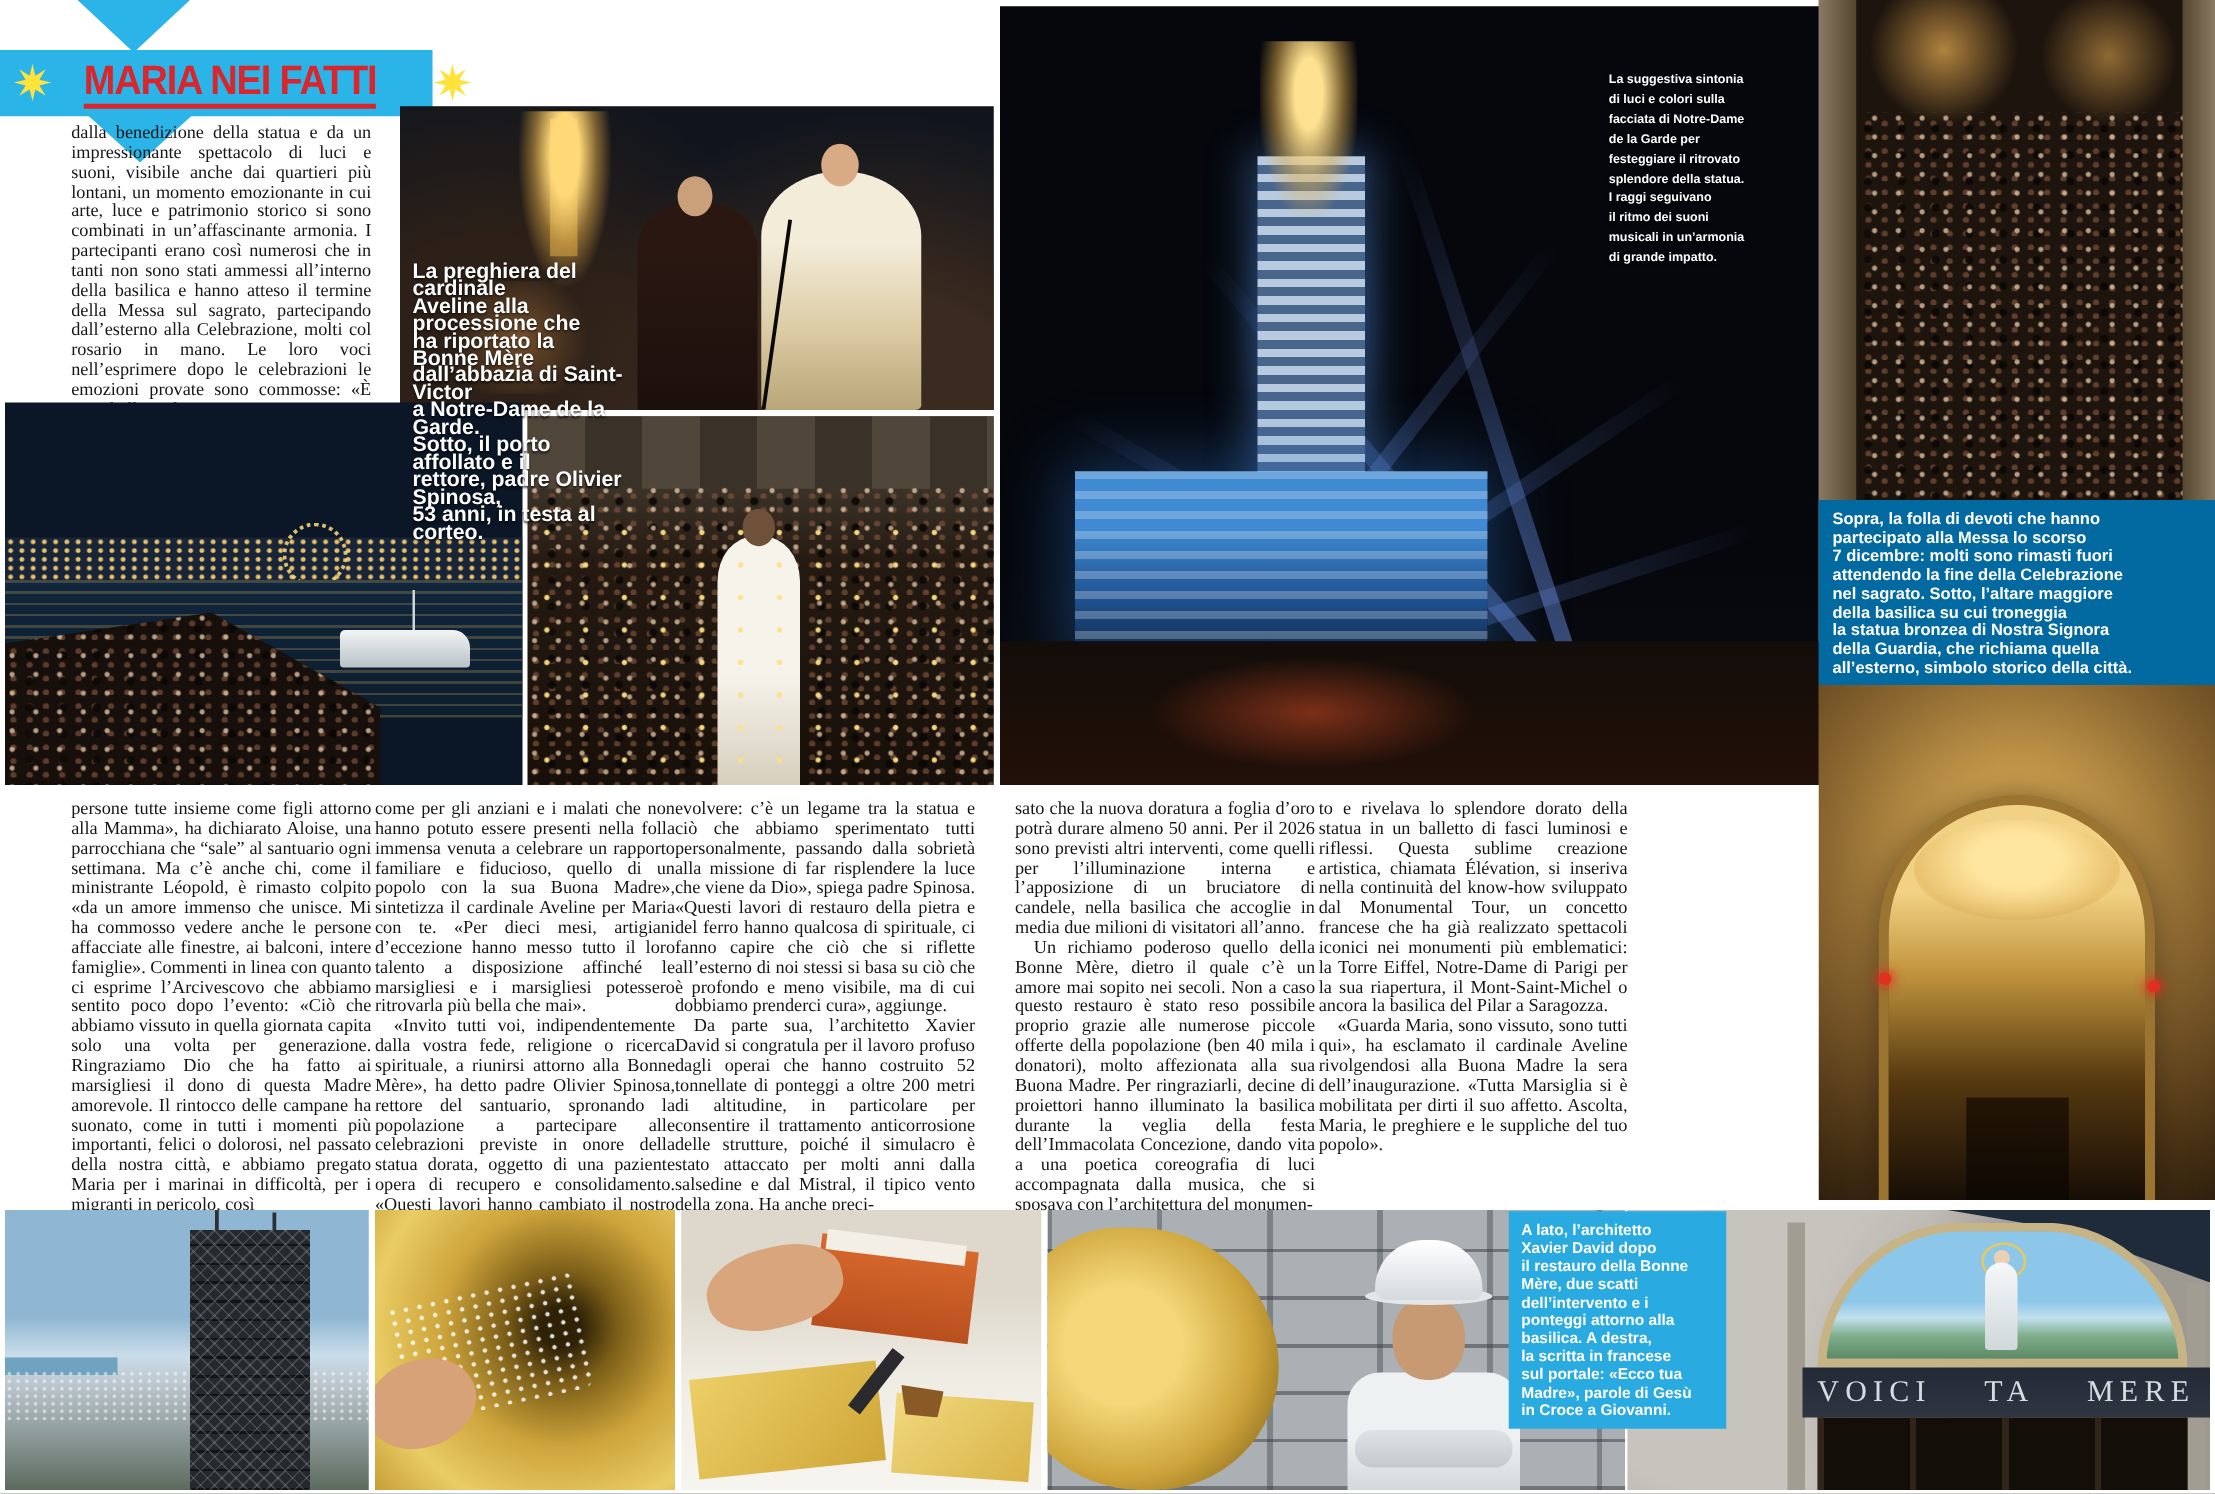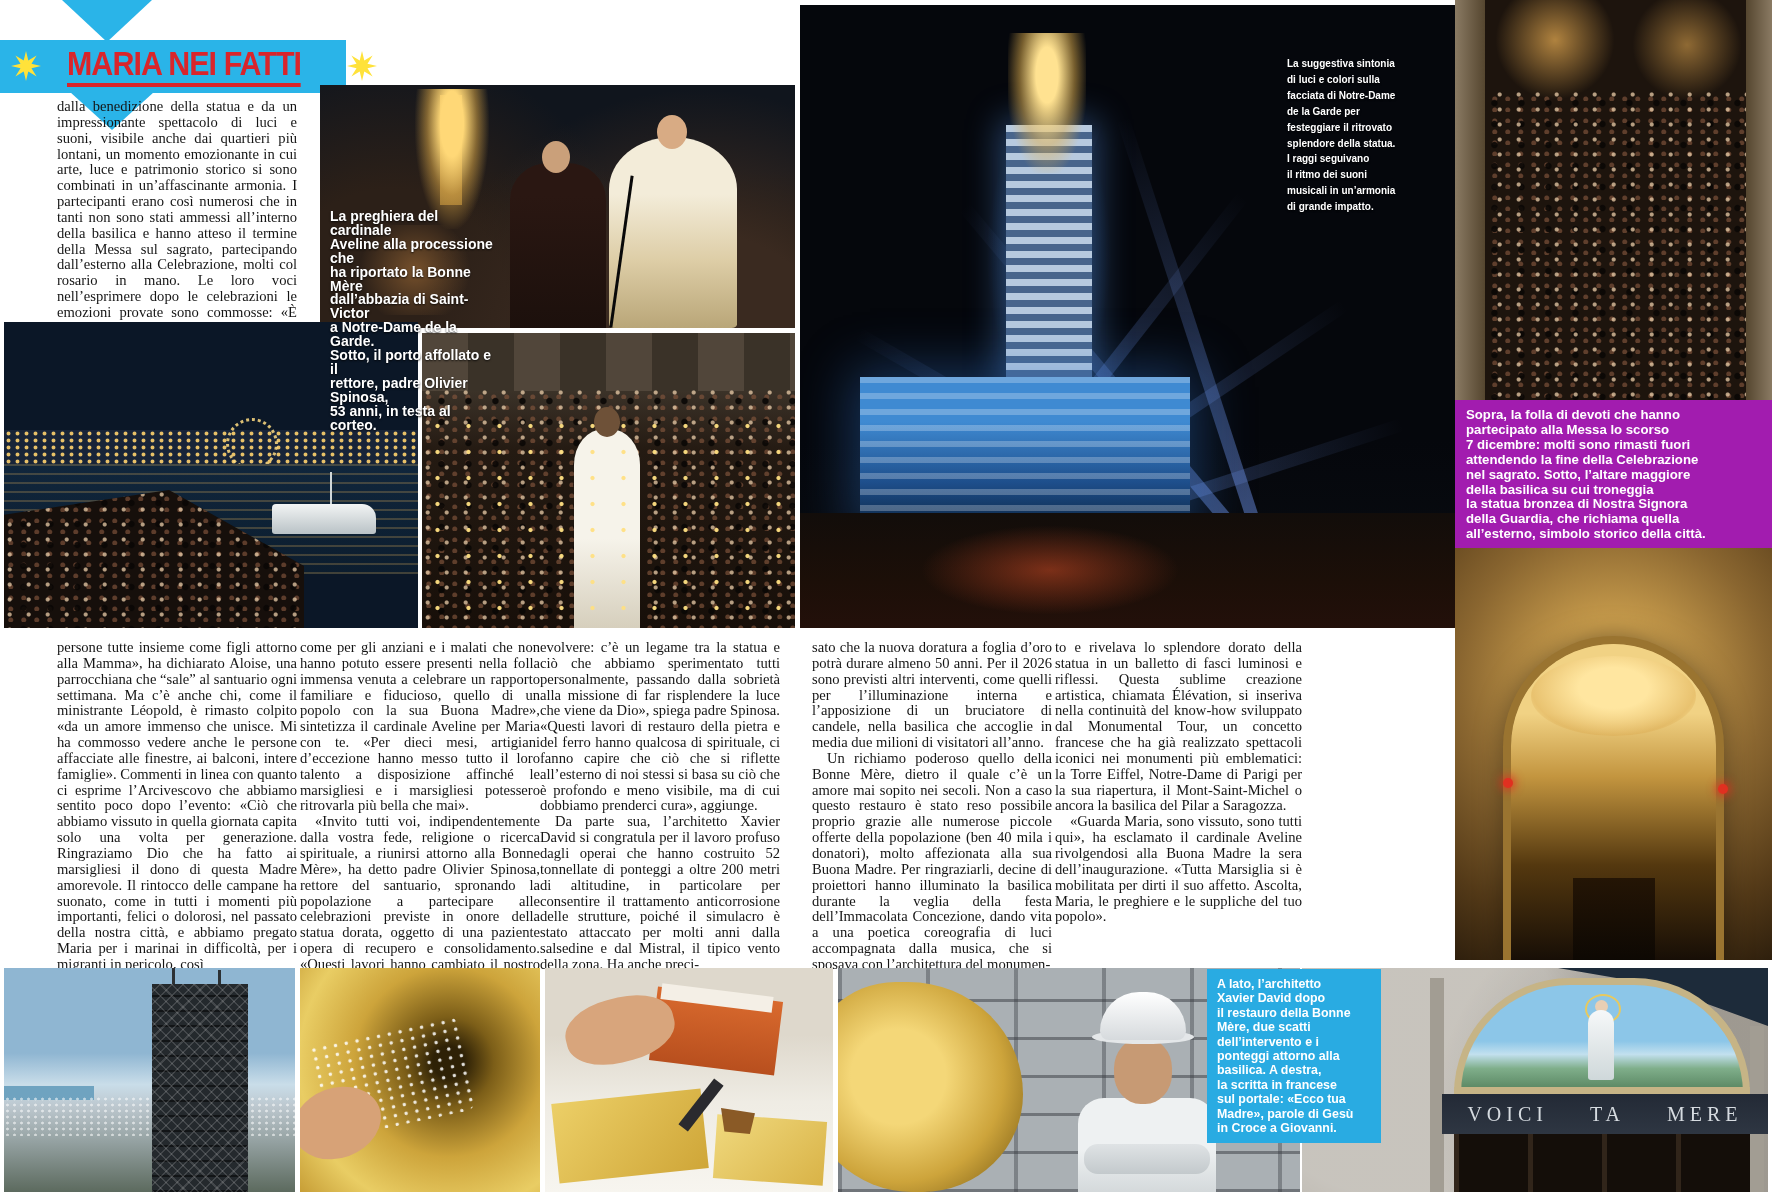--- a/index.html
+++ b/index.html
@@ -28,25 +28,25 @@
   #col3{left:540px;top:640px;}
   #col4{left:812px;top:640px;}
   #col5{left:1055px;top:640px;width:247px;}
   #byline{position:absolute;left:1056px;top:921px;width:374px;text-align:right;}
   #byline .author{font-weight:bold;font-size:15.5px;line-height:17px;}
   #byline .rights{font-style:italic;font-size:14.5px;line-height:16px;}
 
   
   .cap{position:absolute;font-family:"Liberation Sans",sans-serif;font-weight:bold;color:#fff;
        white-space:pre-line;z-index:30;}
-  #cap-procession{left:330px;top:210px;width:170px;font-size:14px;line-height:13.9px;
+  #cap-procession{left:330px;top:210px;width:170px;font-size:17px;line-height:13.9px;
        text-shadow:0 1px 2px rgba(0,0,0,.8);}
   #cap-facade{left:1287px;top:56px;width:162px;font-size:10px;line-height:15.9px;
        text-shadow:0 1px 2px rgba(0,0,0,.8);}
-  #cap-sopra{left:1455px;top:400px;width:317px;height:148px;background:#a21caf;
+  #cap-sopra{left:1455px;top:400px;width:317px;height:148px;background:#0369a1;
        box-sizing:border-box;padding:8px 11px;font-size:13.2px;line-height:14.9px;}
   #cap-alato{left:1207px;top:969px;width:174px;height:174px;background:#29abe2;
        box-sizing:border-box;padding:8px 10px;font-size:12.4px;line-height:14.4px;}
 
   
   .photo{position:absolute;overflow:hidden;}
   .photo *{position:absolute;}
 
   .speckle{background-image:
      radial-gradient(circle at 30% 30%, rgba(236,206,170,.75) 1.5px, transparent 2.6px),
@@ -200,21 +200,21 @@
   #ph-portal .lunette{left:152px;top:10px;width:296px;height:116px;border-radius:148px 148px 0 0;
      border:7px solid #c6b486;box-sizing:border-box;
      background:linear-gradient(180deg,#8cc6e8 0 55%,#c2e0ee 68%,#7fae8a 82%,#5d8a66);}
   #ph-portal .virgin{left:286px;top:42px;width:26px;height:70px;border-radius:13px 13px 3px 3px;
      background:linear-gradient(180deg,#f6f8f9,#cfd8da);}
   #ph-portal .vhead{left:293px;top:32px;width:13px;height:13px;border-radius:50%;background:#e9cfb4;}
   #ph-portal .halo{left:283px;top:26px;width:32px;height:26px;border-radius:50%;border:2px solid #e8c95e;}
   #ph-portal .band{left:140px;top:126px;width:326px;height:40px;
      background:linear-gradient(180deg,#232a36,#2e3642);display:flex;align-items:center;justify-content:center;gap:42px;}
   #ph-portal .band span{position:static;font-family:"Liberation Serif",serif;color:#d6dbe0;
-     font-size:20px;letter-spacing:5px;}
+     font-size:24px;letter-spacing:5px;}
   #ph-portal .doors{left:152px;top:166px;width:296px;height:58px;background:#140e09;
      background-image:repeating-linear-gradient(90deg,#31251a 0 5px, transparent 5px 74px);}
   #ph-portal .pilL{left:128px;top:10px;width:14px;height:214px;background:#a29d93;}
   #ph-portal .pilR{right:4px;top:58px;width:14px;height:166px;background:#a29d93;}
 </style>
 </head>
 <body>
 
 <div id="page">
 

